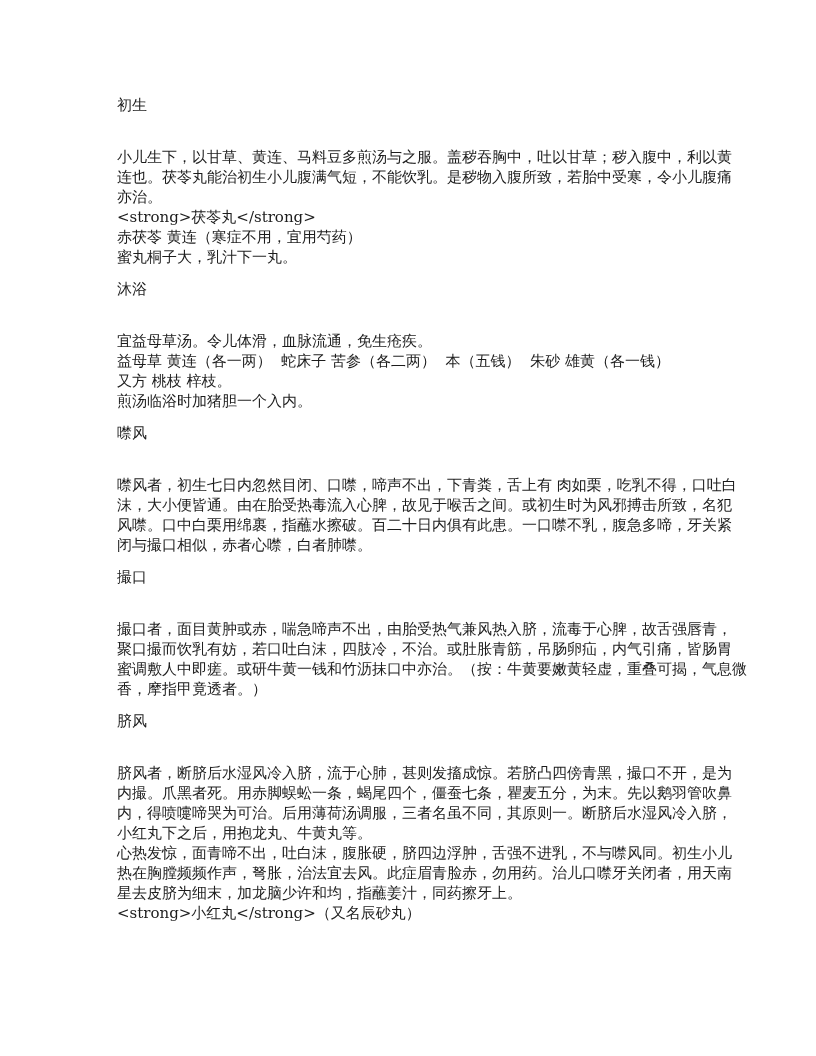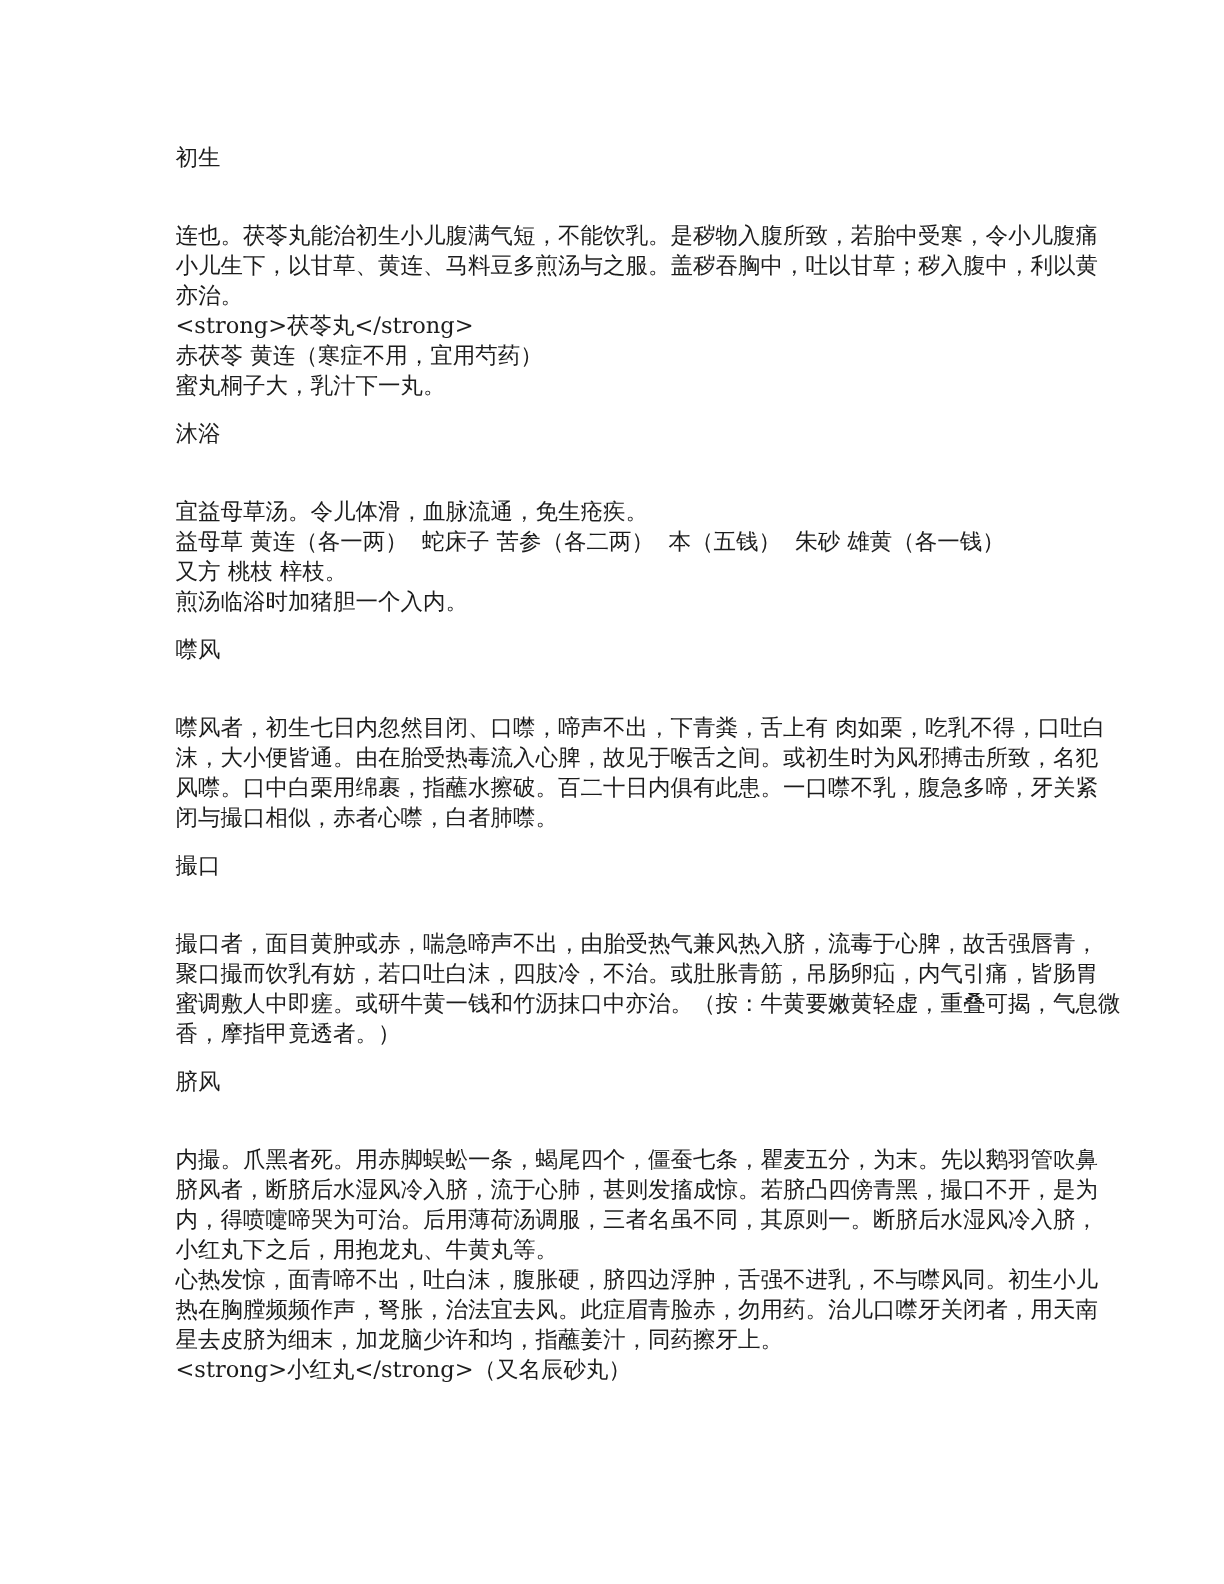--- a/index.html
+++ b/index.html
@@ -33,22 +33,22 @@
     margin: 0;
   }
 </style>
 </head>
 <body>
 
 <div class="page" style="background: rgb(255, 255, 255); color: rgb(28, 28, 28);">
   <div>
       <div class="section">
         <div class="section-title">初生</div>
+        <div class="line">小儿生下，以甘草、黄连、马料豆多煎汤与之服。盖秽吞胸中，吐以甘草；秽入腹中，利以黄</div>
         <div class="line">连也。茯苓丸能治初生小儿腹满气短，不能饮乳。是秽物入腹所致，若胎中受寒，令小儿腹痛</div>
-        <div class="line">小儿生下，以甘草、黄连、马料豆多煎汤与之服。盖秽吞胸中，吐以甘草；秽入腹中，利以黄</div>
         <div class="line">亦治。</div>
         <div class="line">&lt;strong&gt;茯苓丸&lt;/strong&gt;</div>
         <div class="line">赤茯苓 黄连（寒症不用，宜用芍药）</div>
         <div class="line">蜜丸桐子大，乳汁下一丸。</div>
       </div>
       <div class="section">
         <div class="section-title">沐浴</div>
         <div class="line">宜益母草汤。令儿体滑，血脉流通，免生疮疾。</div>
         <div class="line">益母草 黄连（各一两）  蛇床子 苦参（各二两）  本（五钱）  朱砂 雄黄（各一钱）</div>
         <div class="line">又方 桃枝 梓枝。</div>
@@ -63,22 +63,22 @@
       </div>
       <div class="section">
         <div class="section-title">撮口</div>
         <div class="line">撮口者，面目黄肿或赤，喘急啼声不出，由胎受热气兼风热入脐，流毒于心脾，故舌强唇青，</div>
         <div class="line">聚口撮而饮乳有妨，若口吐白沫，四肢冷，不治。或肚胀青筋，吊肠卵疝，内气引痛，皆肠胃</div>
         <div class="line">蜜调敷人中即瘥。或研牛黄一钱和竹沥抹口中亦治。（按：牛黄要嫩黄轻虚，重叠可揭，气息微</div>
         <div class="line">香，摩指甲竟透者。）</div>
       </div>
       <div class="section">
         <div class="section-title">脐风</div>
+        <div class="line">脐风者，断脐后水湿风冷入脐，流于心肺，甚则发搐成惊。若脐凸四傍青黑，撮口不开，是为</div>
         <div class="line">内撮。爪黑者死。用赤脚蜈蚣一条，蝎尾四个，僵蚕七条，瞿麦五分，为末。先以鹅羽管吹鼻</div>
-        <div class="line">脐风者，断脐后水湿风冷入脐，流于心肺，甚则发搐成惊。若脐凸四傍青黑，撮口不开，是为</div>
         <div class="line">内，得喷嚏啼哭为可治。后用薄荷汤调服，三者名虽不同，其原则一。断脐后水湿风冷入脐，</div>
         <div class="line">小红丸下之后，用抱龙丸、牛黄丸等。</div>
         <div class="line">心热发惊，面青啼不出，吐白沫，腹胀硬，脐四边浮肿，舌强不进乳，不与噤风同。初生小儿</div>
         <div class="line">热在胸膛频频作声，弩胀，治法宜去风。此症眉青脸赤，勿用药。治儿口噤牙关闭者，用天南</div>
         <div class="line">星去皮脐为细末，加龙脑少许和均，指蘸姜汁，同药擦牙上。</div>
         <div class="line">&lt;strong&gt;小红丸&lt;/strong&gt;（又名辰砂丸）</div>
       </div>
     </div>
 </div>
 

